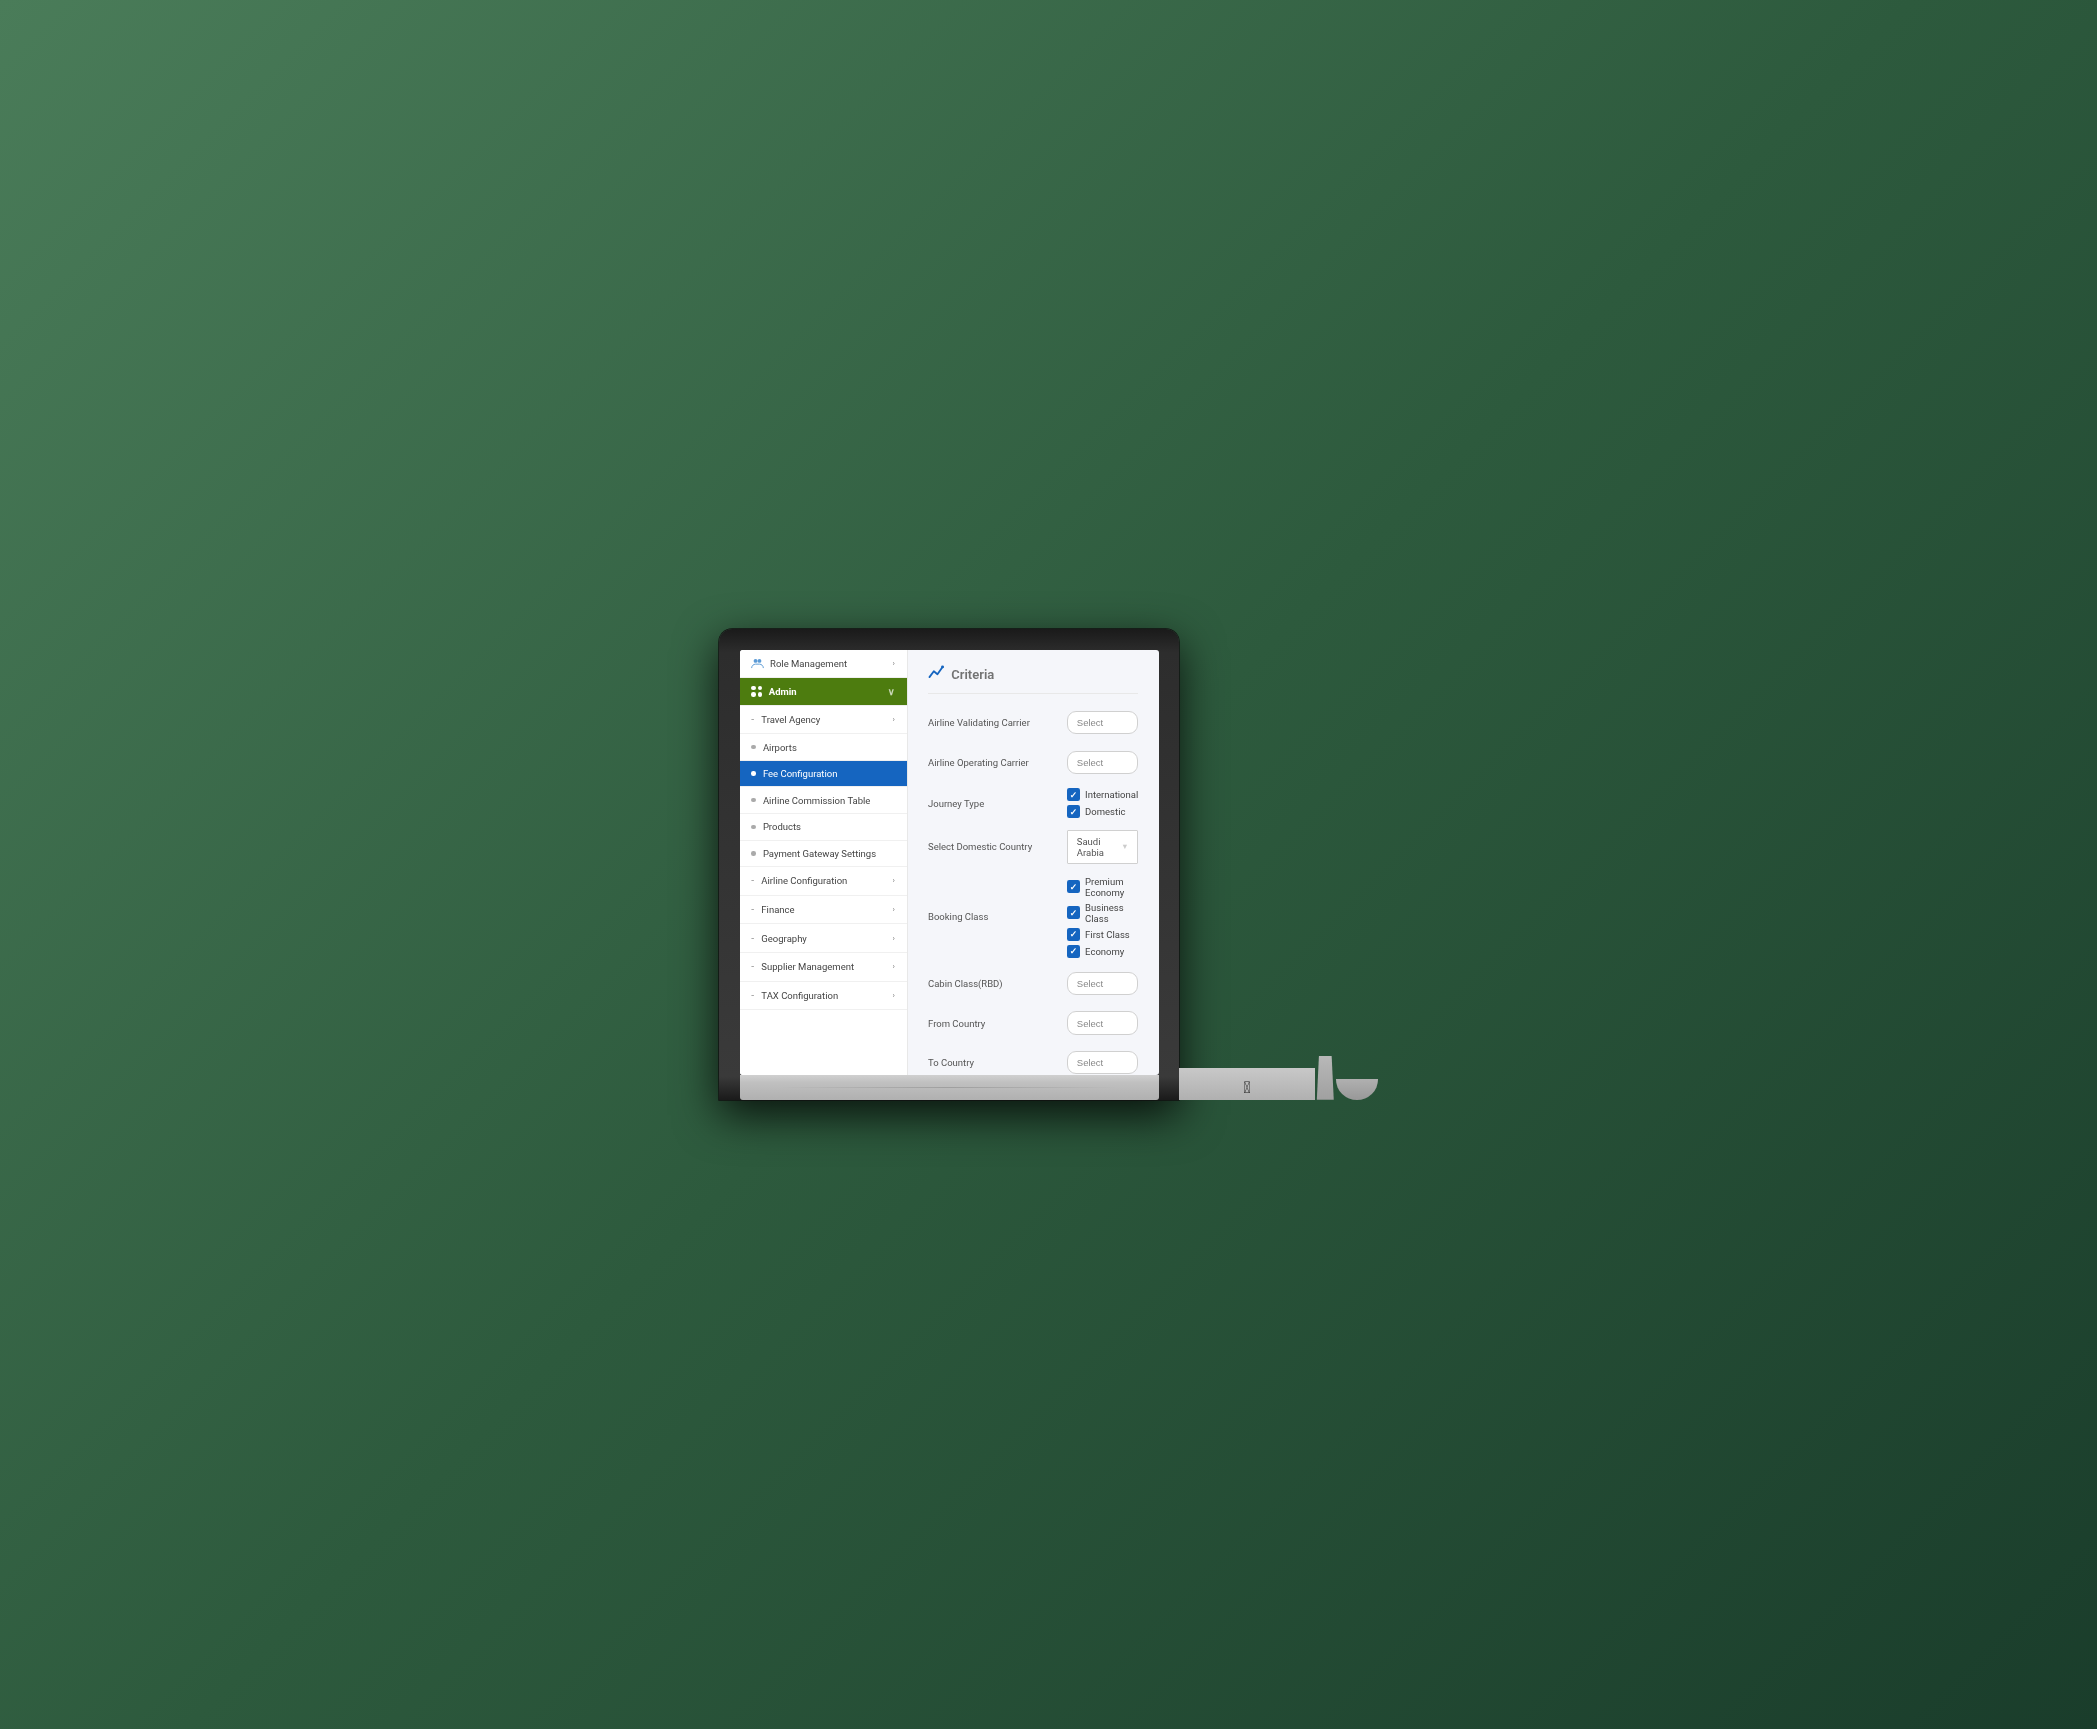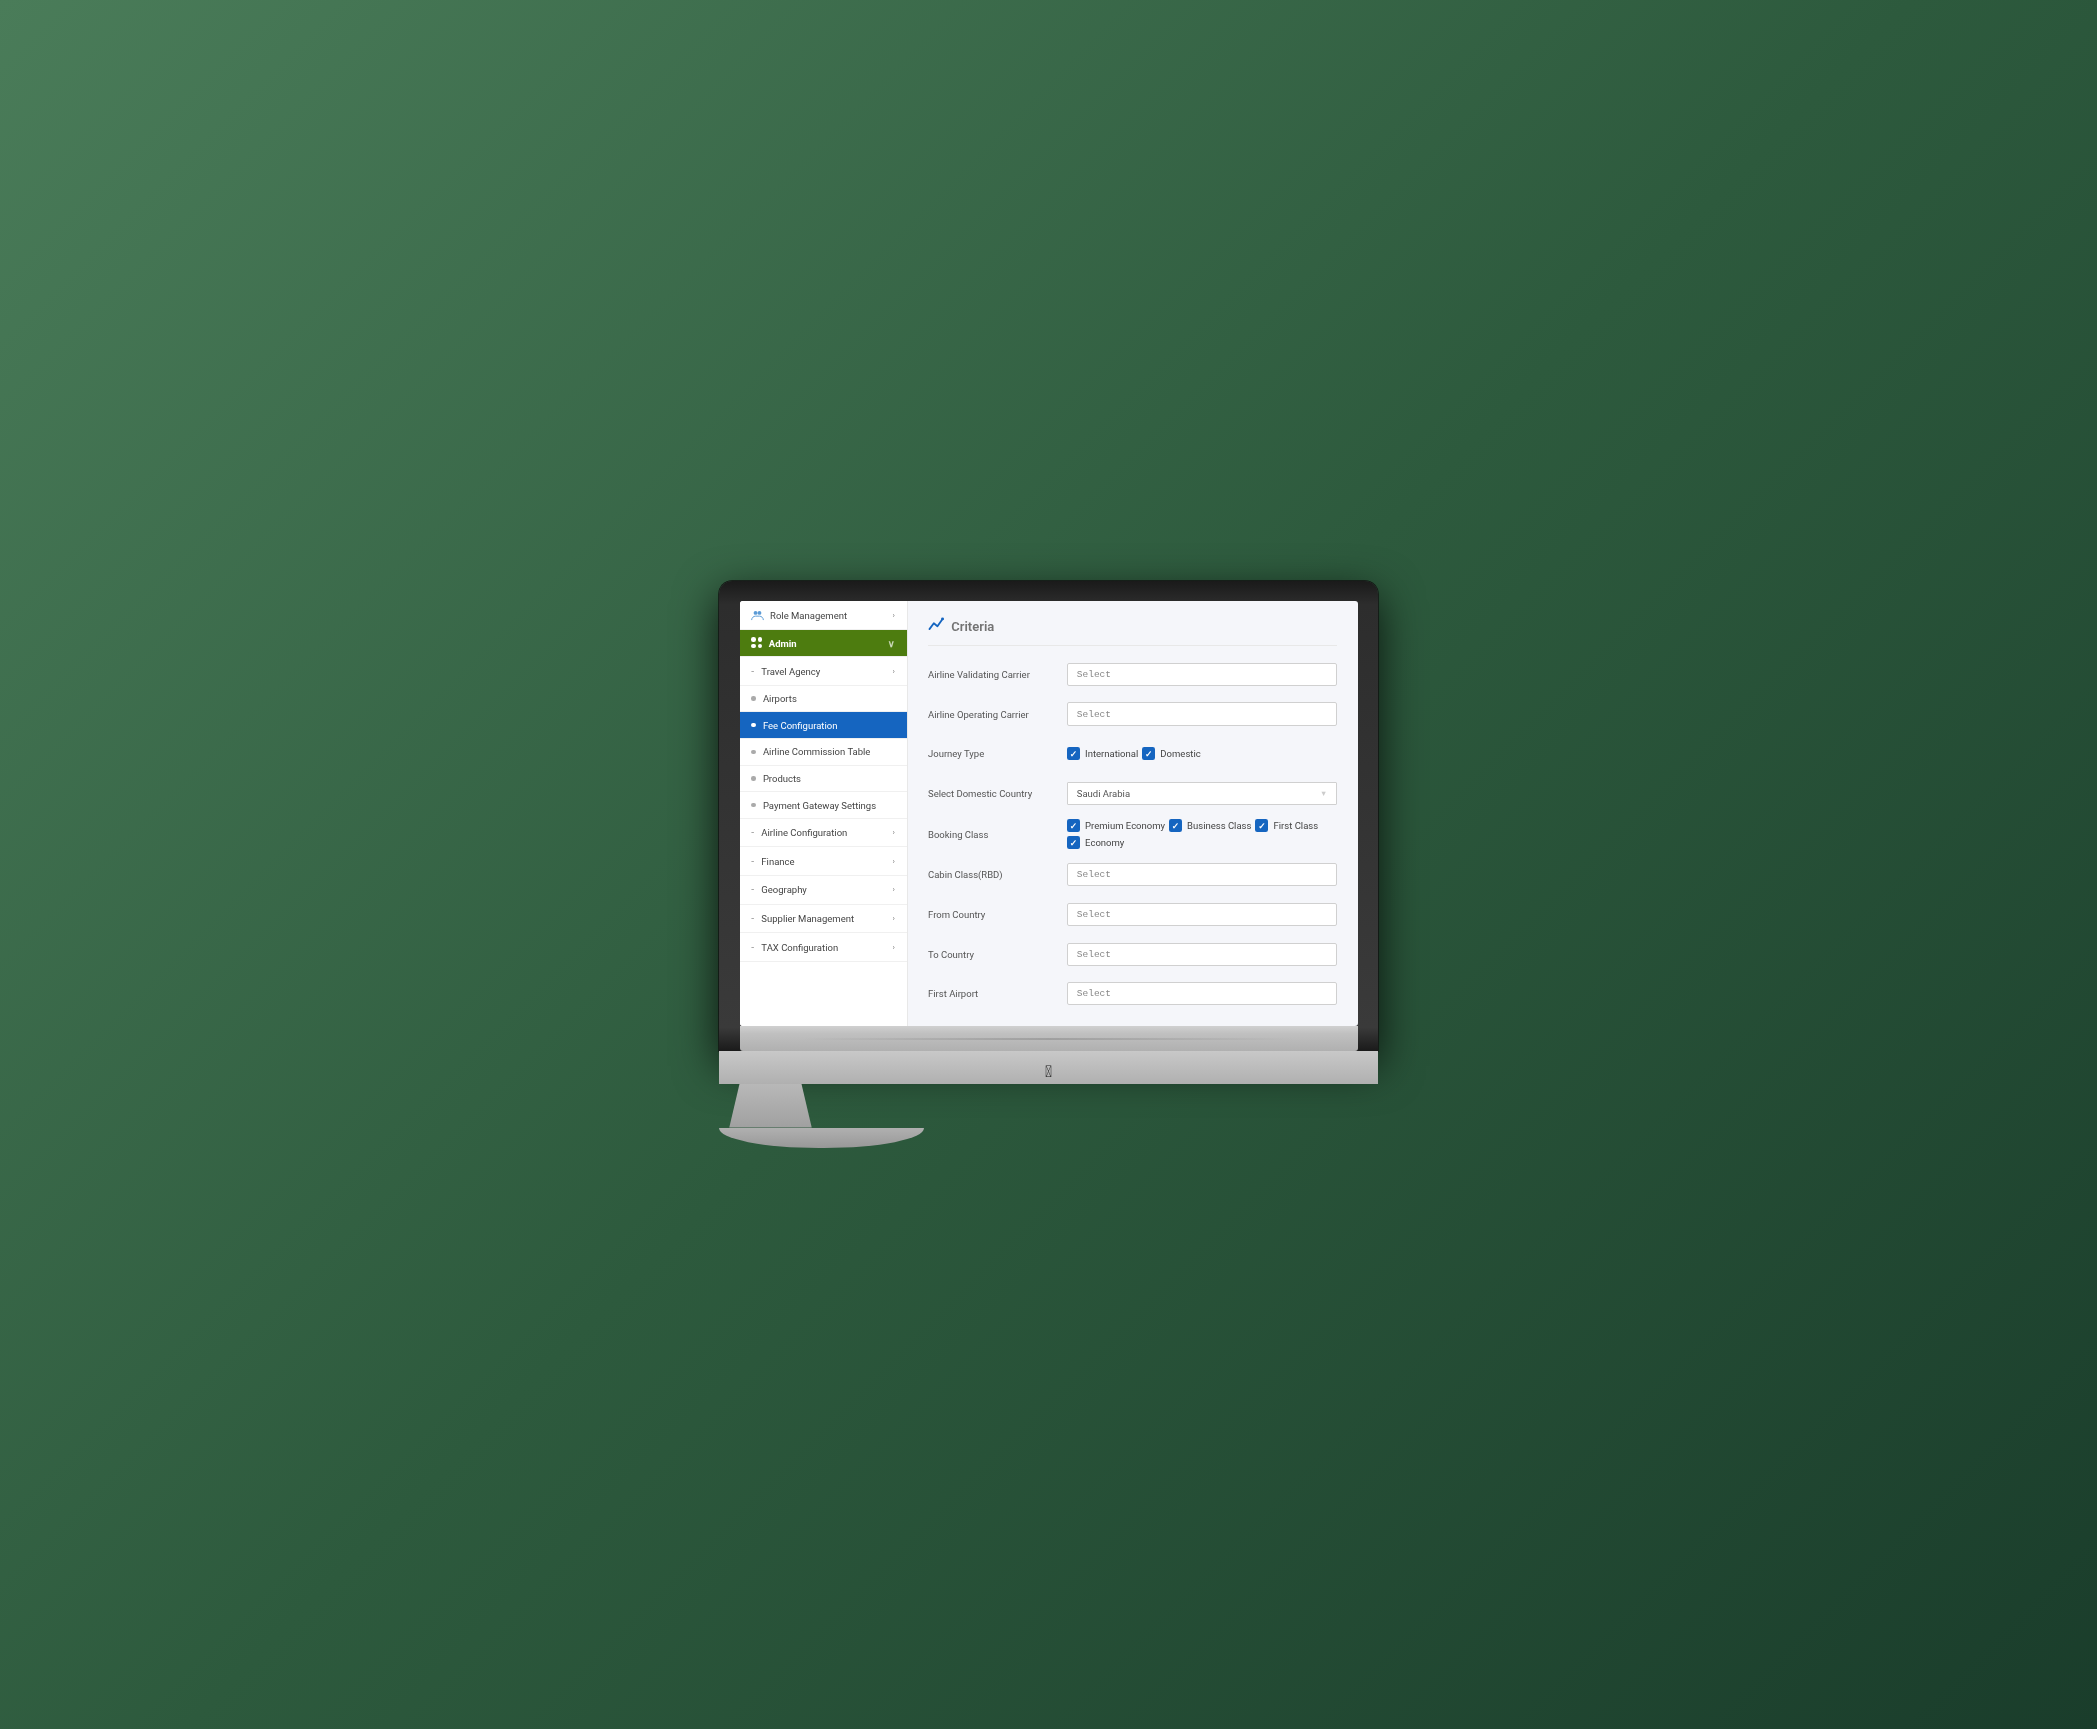--- a/index.html
+++ b/index.html
@@ -8,22 +8,22 @@
       min-height: 100vh;
       display: flex;
       align-items: center;
       justify-content: center;
       font-family: -apple-system, BlinkMacSystemFont, 'Segoe UI', Roboto, sans-serif;
     }
 
     
     .imac-wrapper {
       display: flex;
-      flex-direction: column;
-      align-items: flex-start;
+      flex-direction: row;
+      align-items: flex-end;
       width: 659px;
     }
 
     .imac-screen-bezel {
       background: linear-gradient(180deg, #1a1a1a 0%, #2d2d2d 5%, #3a3a3a 95%, #1a1a1a 100%);
       border-radius: 13px 13px 0 0;
       padding: 20.5px 20.5px 0 20.5px;
       width: 100%;
       box-shadow: 0 0 0 0.7px #111, 0 14.6px 44px rgba(0,0,0,0.8);
     }
@@ -178,27 +178,26 @@
 
     .form-control {
       flex: 1;
     }
 
     .select-input {
       width: 100%;
       max-width: 352px;
       padding: 5.1px 8.8px;
       border: 0.7px solid #d0d0d0;
-      border-radius: 2px;
+      border-radius: 9px;
       font-size: 9.5px;
       color: #888;
       background: #fff;
       appearance: none;
       cursor: pointer;
-      font-family: Liberation Mono, monospace;
     }
 
     .select-display {
       width: 100%;
       max-width: 352px;
       padding: 5.1px 8.8px;
       border: 0.7px solid #d0d0d0;
       border-radius: 1px;
       font-size: 9.5px;
       color: #555;

